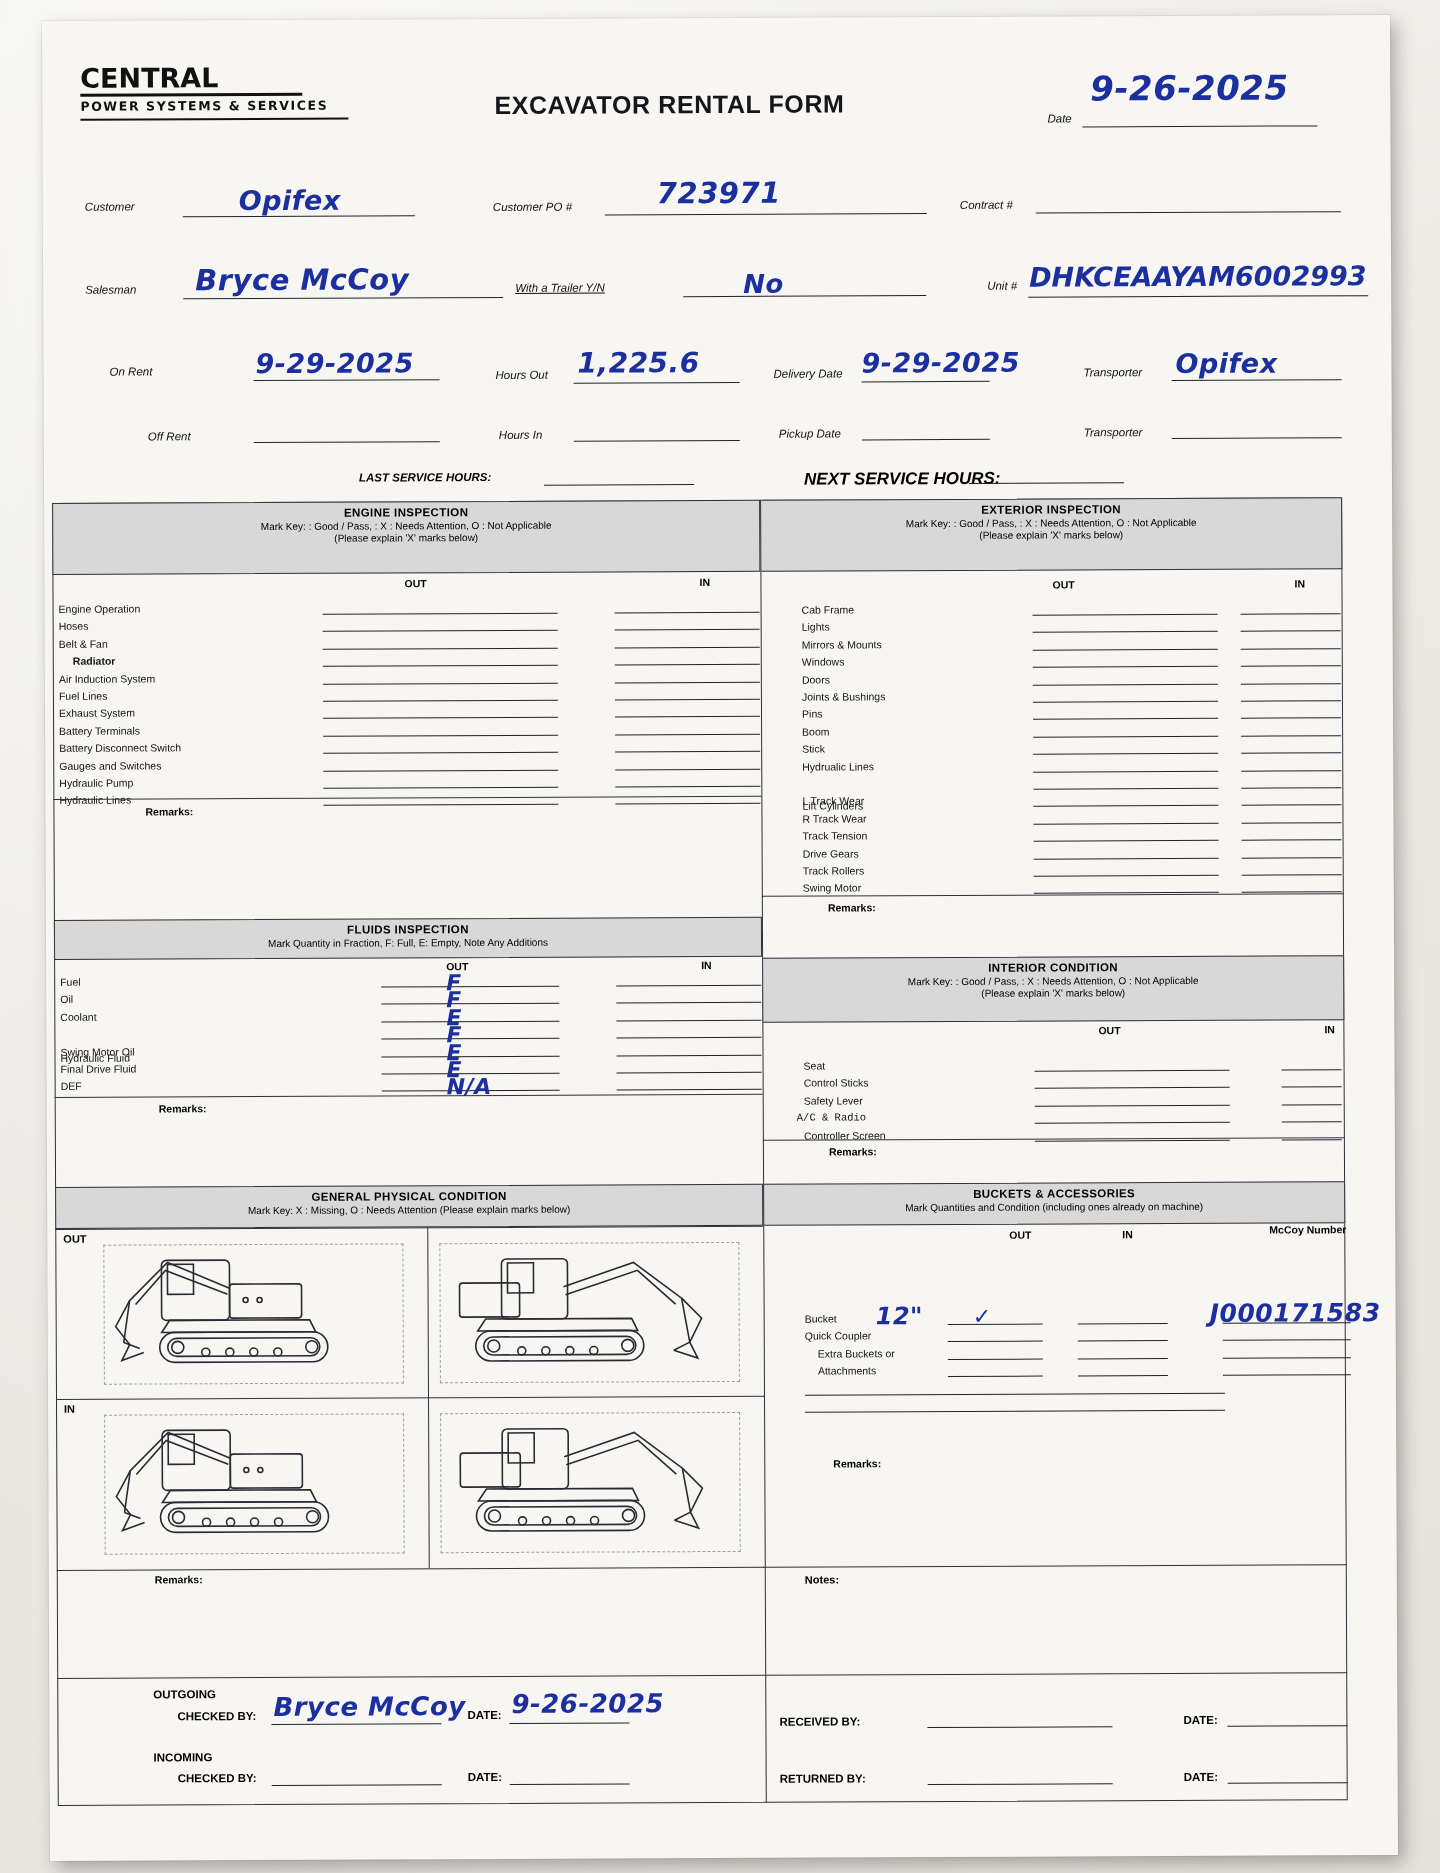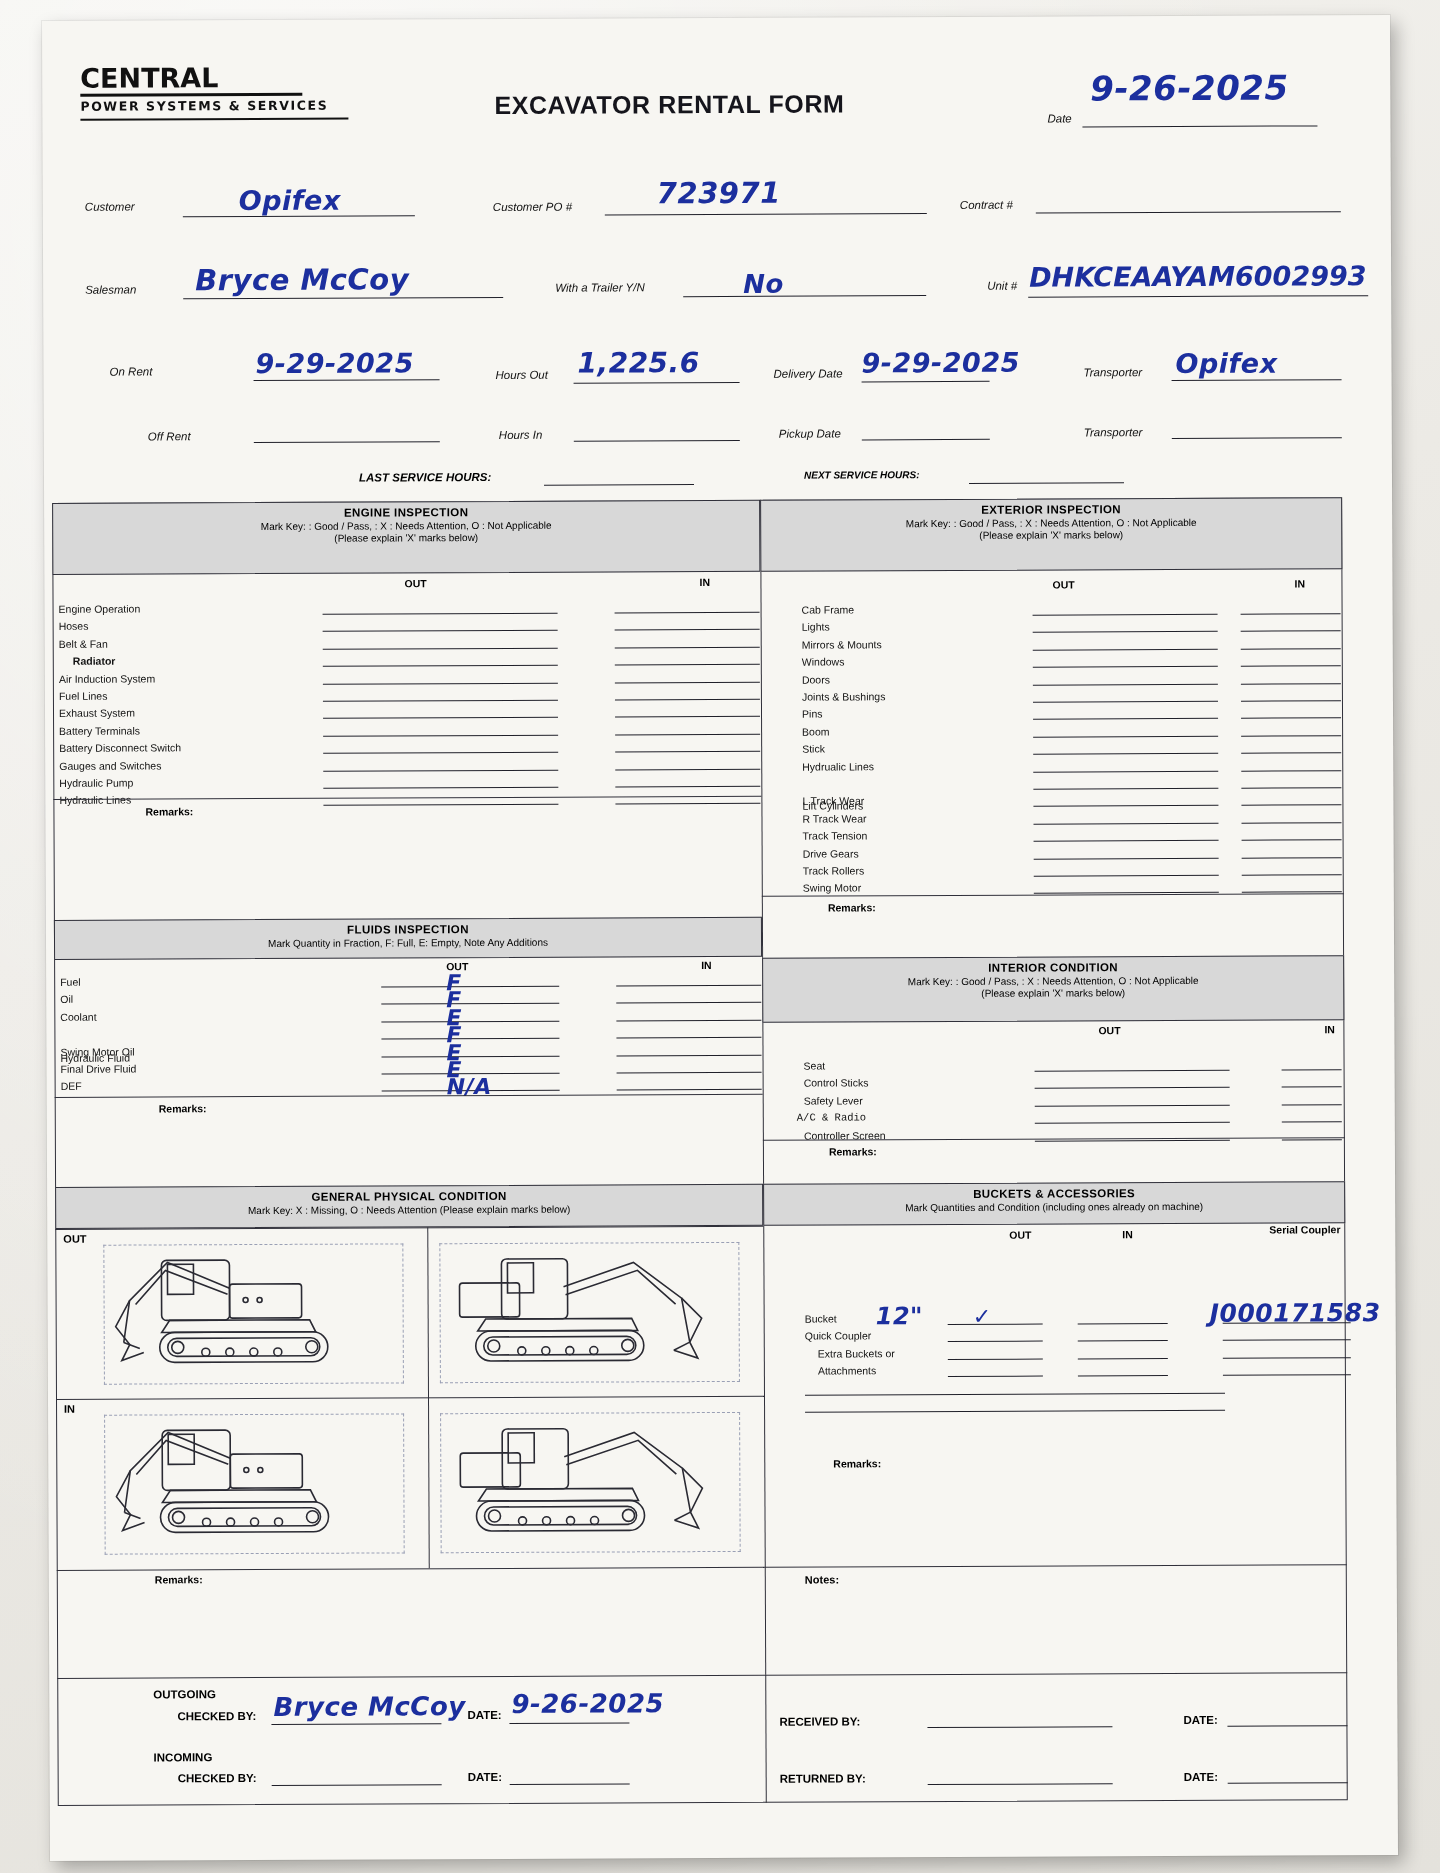--- a/index.html
+++ b/index.html
@@ -80,21 +80,21 @@
     <div class="hand abs" style="left:614px;top:158px;font-size:29px;">723971</div>
 
     <div class="lbl abs" style="left:917px;top:182px;">Contract #</div>
     <div class="line" style="left:993px;top:196px;width:305px;"></div>
     <div class="hand abs" style="left:1000px;top:172px;font-size:26px;"></div>
 
     <div class="lbl abs" style="left:42px;top:263px;">Salesman</div>
     <div class="line" style="left:140px;top:278px;width:320px;"></div>
     <div class="hand abs" style="left:152px;top:243px;font-size:29px;">Bryce McCoy</div>
 
-    <div class="lbl abs" style="left:512px;top:263px;">With a Trailer Y/N</div>
+    <div class="lbl abs" style="left:472px;top:263px;text-decoration:underline;">With a Trailer Y/N</div>
     <div class="line" style="left:640px;top:278px;width:243px;"></div>
     <div class="hand abs" style="left:700px;top:251px;font-size:26px;">No</div>
 
     <div class="lbl abs" style="left:944px;top:263px;">Unit #</div>
     <div class="line" style="left:985px;top:280px;width:340px;"></div>
     <div class="hand abs" style="left:986px;top:245px;font-size:27px;letter-spacing:0px;">DHKCEAAYAM6002993</div>
 
     <div class="lbl abs" style="left:66px;top:345px;">On Rent</div>
     <div class="line" style="left:210px;top:360px;width:186px;"></div>
     <div class="hand abs" style="left:212px;top:328px;font-size:27px;">9-29-2025</div>
@@ -124,21 +124,21 @@
     <div class="hand abs" style="left:820px;top:396px;font-size:22px;"></div>
 
     <div class="lbl abs" style="left:1040px;top:410px;">Transporter</div>
     <div class="line" style="left:1128px;top:422px;width:170px;"></div>
     <div class="hand abs" style="left:1132px;top:396px;font-size:22px;"></div>
 
     <div class="abs" style="left:315px;top:452px;font-size:11.5px;font-weight:700;font-style:italic;">LAST SERVICE HOURS:</div>
     <div class="line" style="left:500px;top:466px;width:150px;"></div>
     <div class="hand abs small" style="left:505px;top:446px;"></div>
 
-    <div class="abs" style="left:760px;top:452px;font-size:10px;font-weight:700;font-style:italic;">NEXT SERVICE HOURS:</div>
+    <div class="abs" style="left:760px;top:452px;font-size:17px;font-weight:700;font-style:italic;">NEXT SERVICE HOURS:</div>
     <div class="line" style="left:925px;top:466px;width:155px;"></div>
     <div class="hand abs small" style="left:930px;top:446px;"></div>
 
     <div class="box" style="left:8px;top:482px;width:1290px;height:1303px;"></div>
 
     <div class="abs" style="left:716px;top:482px;width:1.2px;height:1175px;background:#30303a;"></div>
 
     <div class="hdrband" style="left:8px;top:482px;width:708px;height:72px;">
       <div class="t1">ENGINE INSPECTION</div>
       <div class="t2">Mark Key:    : Good / Pass, : X : Needs Attention, O : Not Applicable</div>
@@ -428,21 +428,21 @@
 
     <div class="remk" style="left:106px;top:1553px;">Remarks:</div>
     <div class="abs hand" style="left:185px;top:1551px;font-size:16px;"></div>
 
     <div class="hdrband" style="left:716px;top:1166px;width:582px;height:42px;">
       <div class="t1">BUCKETS &amp; ACCESSORIES</div>
       <div class="t2">Mark Quantities and Condition (including ones already on machine)</div>
     </div>
     <div class="colhdr" style="left:962px;top:1212px;">OUT</div>
     <div class="colhdr" style="left:1075px;top:1212px;">IN</div>
-    <div class="colhdr" style="left:1222px;top:1208px;">Serial Coupler</div>
+    <div class="colhdr" style="left:1222px;top:1208px;">McCoy Number</div>
     <div id="buckets-rows">
         <div class="rowlbl" style="left: 757px; top: 1295px;">Bucket</div>
         <div class="line" style="left: 900px; top: 1307px; width: 95px;"></div>
         <div class="line" style="left: 1030px; top: 1307px; width: 90px;"></div>
         <div class="line" style="left: 1175px; top: 1307px; width: 128px;"></div>
         <div class="abs hand" style="left: 828px; top: 1285px; font-size: 24px;">12"</div>
         <div class="abs hand" style="left: 925px; top: 1287px; font-size: 22px;">✓</div>
         <div class="abs hand" style="left: 1162px; top: 1283px; font-size: 25px;">J000171583</div>
         <div class="rowlbl" style="left: 757px; top: 1312.4px;">Quick Coupler</div>
         <div class="line" style="left: 900px; top: 1324.4px; width: 95px;"></div>

